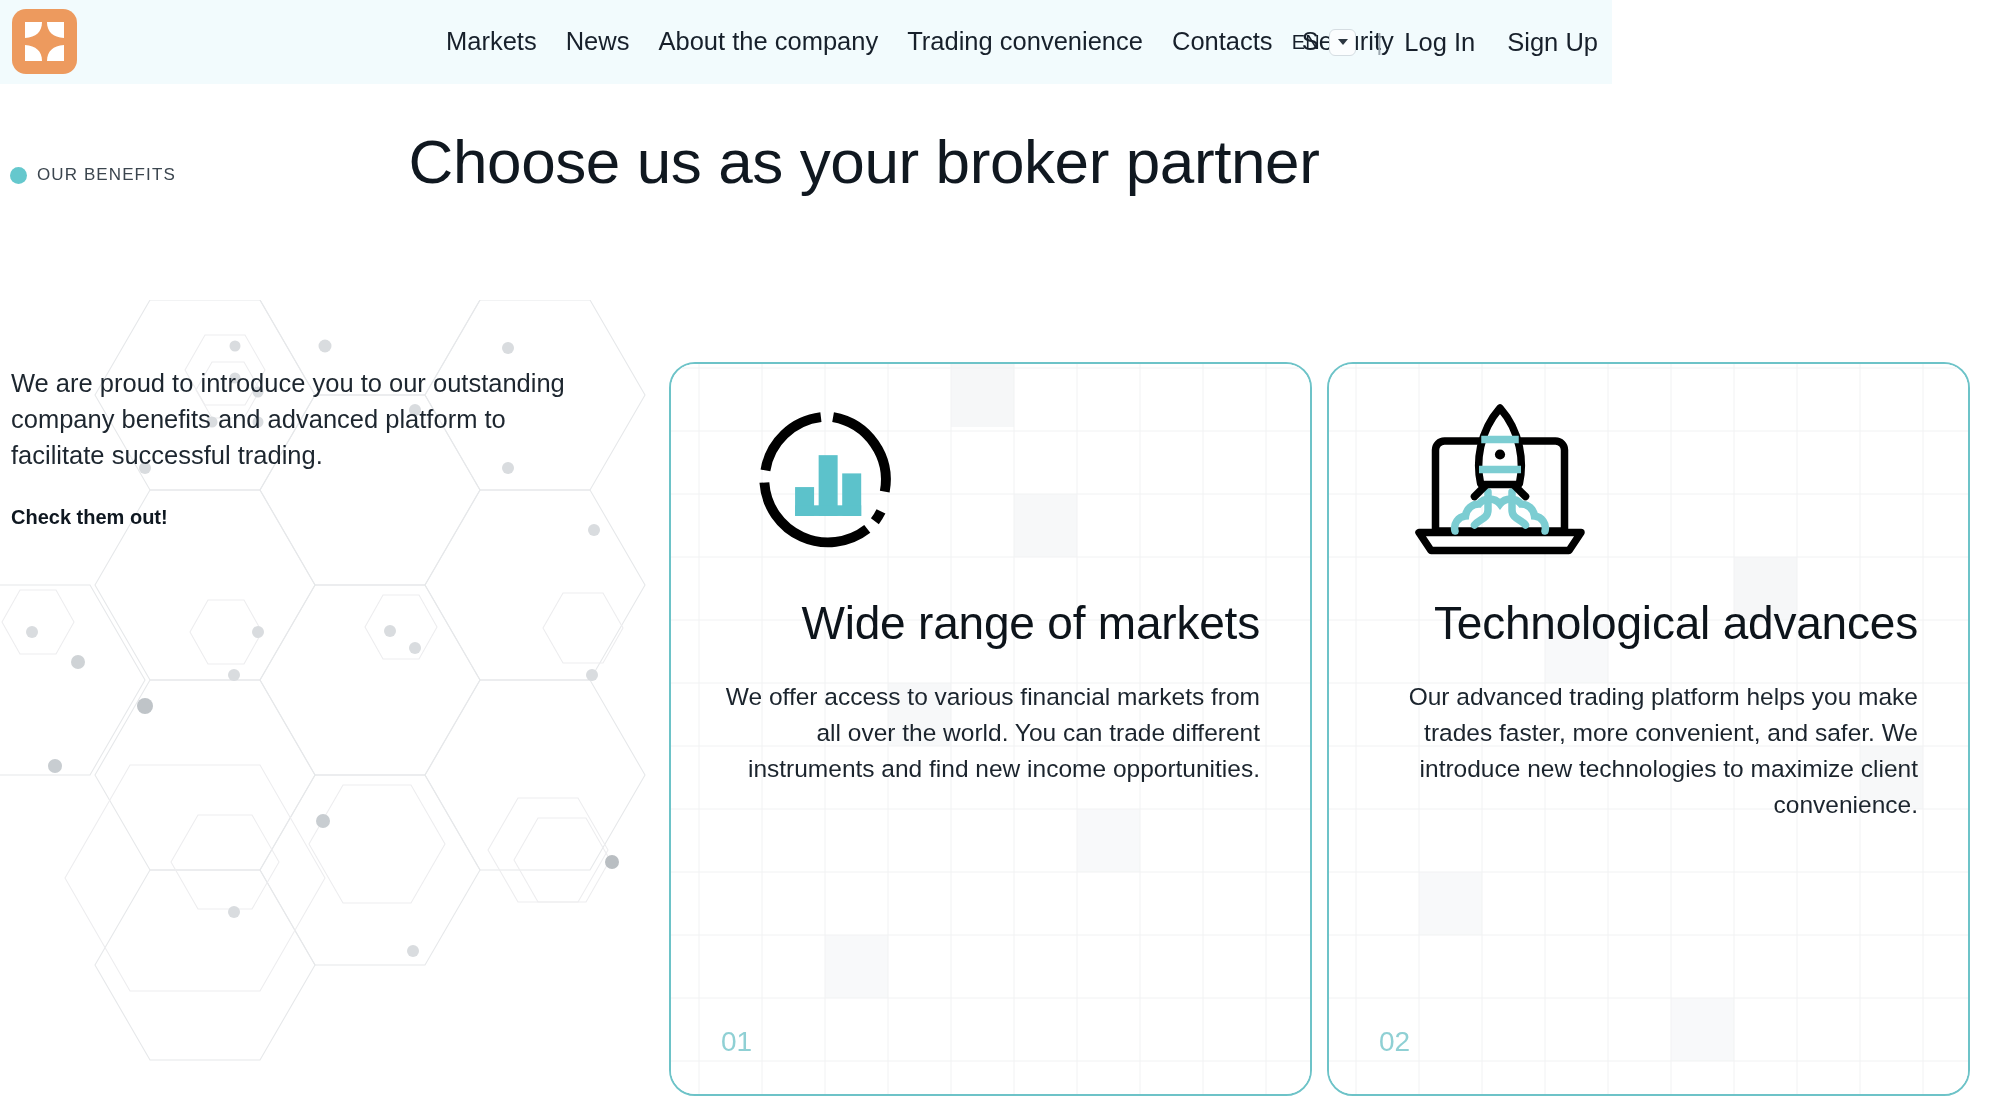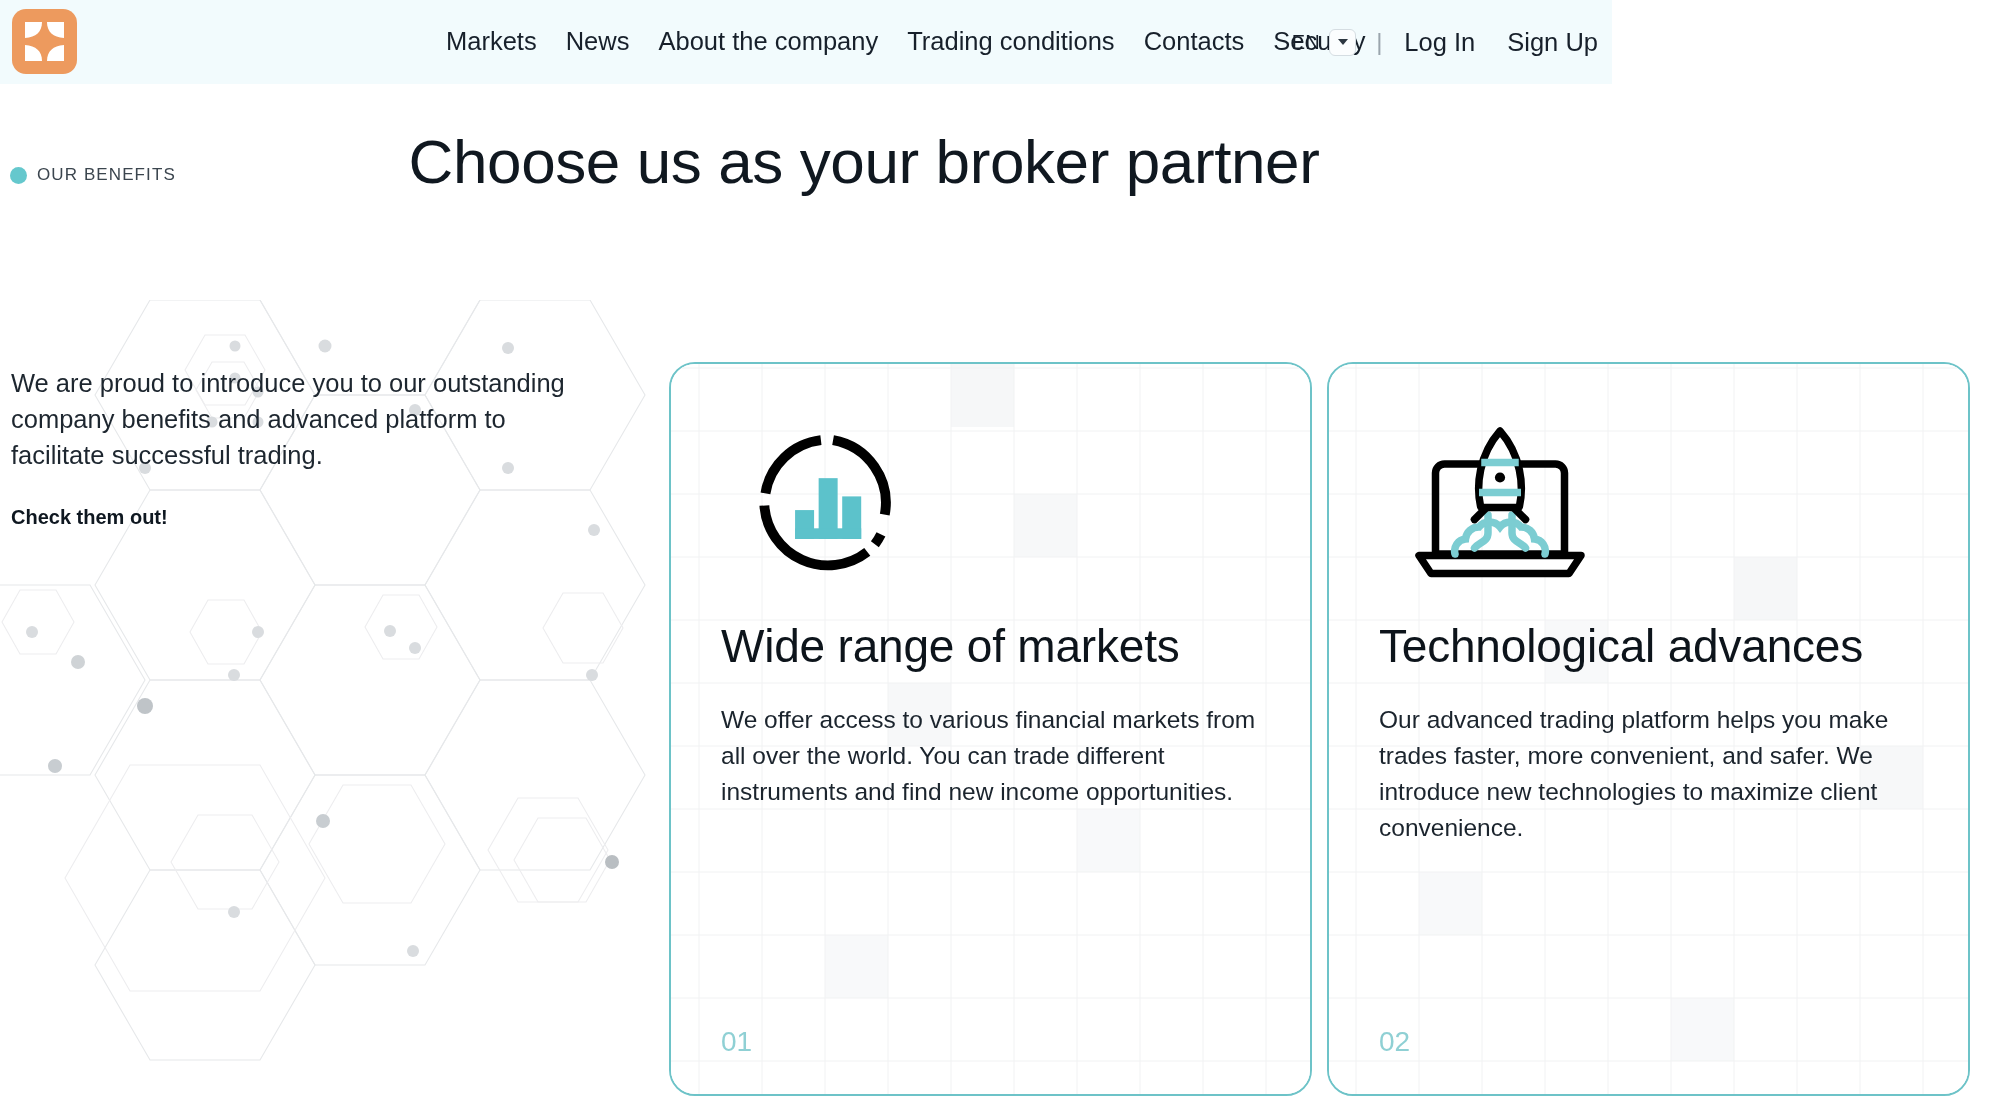--- a/index.html
+++ b/index.html
@@ -171,22 +171,23 @@
   .card-2 { left: 658px; }
 
   .card-grid {
     position: absolute;
     inset: 0;
     pointer-events: none;
   }
 
   .card-inner {
     position: relative;
-    padding: 45px 50px 0 50px;
+    padding: 22px 50px 0 50px;
     height: 100%;
+    text-align: right;
   }
   .card-icon {
     height: 190px;
     display: flex;
     align-items: center;
     justify-content: flex-start;
     padding-left: 30px;
   }
   .card-title {
     margin-top: 18px;
@@ -221,21 +222,21 @@
       <path d="M52 13 L35 13 C35 23, 41 28, 52 29 Z" fill="#ffffff"></path>
       <path d="M13 52 L30 52 C30 42, 24 37, 13 36 Z" fill="#ffffff"></path>
       <path d="M52 52 L35 52 C35 42, 41 37, 52 36 Z" fill="#ffffff"></path>
     </svg>
   </div>
 
   <nav class="nav">
     <span class="nav-item">Markets</span>
     <span class="nav-item">News</span>
     <span class="nav-item">About the company</span>
-    <span class="nav-item">Trading conditions</span>
+    <span class="nav-item">Trading convenience</span>
     <span class="nav-item">Contacts</span>
     <span class="nav-item">Security</span>
   </nav>
 
   <div class="header-right">
     <div class="lang">
       <span class="lang-label">EN</span>
       <span class="lang-caret">
           <i></i>
         </span>

